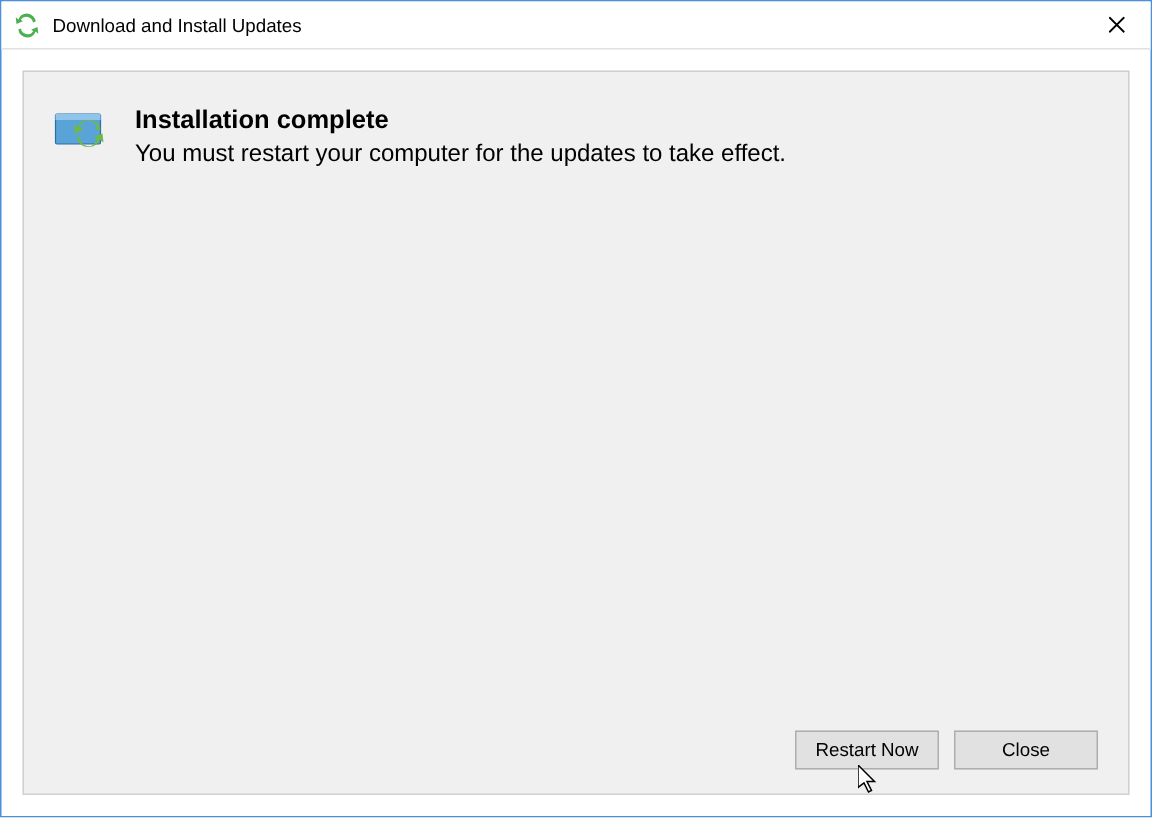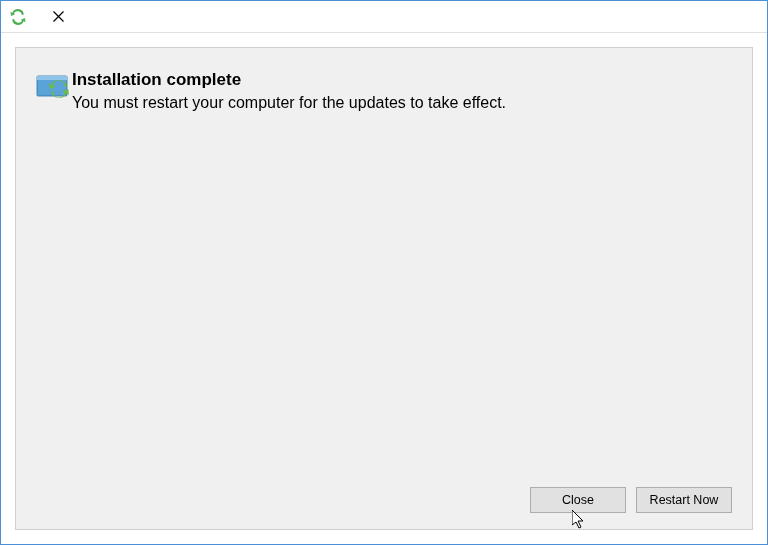--- a/index.html
+++ b/index.html
@@ -64,20 +64,21 @@
       flex: 1;
       border: 1px solid #d0d0d0;
       background: #f0f0f0;
       padding: 22px 20px 16px 20px;
       display: flex;
       flex-direction: column;
     }
     .message-row {
       display: flex;
       align-items: flex-start;
+      gap: 18px;
     }
     .panel-icon {
       width: 36px;
       height: 28px;
       flex-shrink: 0;
       margin-top: 2px;
     }
     .message-text {
       flex: 1;
     }
@@ -123,20 +124,21 @@
 <body>
 
 <div class="window">
   <div class="titlebar">
     <span class="titlebar-icon">
       <svg width="18" height="18" viewBox="0 0 18 18">
         <path d="M 9 1 A 6 6 0 0 0 3.3 5 L 1.5 3.5 L 2 8 L 6.2 6.2 L 4.8 5.2 A 4.5 4.5 0 0 1 13 7 L 14.8 6.4 A 6 6 0 0 0 9 1 Z" fill="#4caf50"></path>
         <path d="M 9 17 A 6 6 0 0 0 14.7 13 L 16.5 14.5 L 16 10 L 11.8 11.8 L 13.2 12.8 A 4.5 4.5 0 0 1 5 11 L 3.2 11.6 A 6 6 0 0 0 9 17 Z" fill="#4caf50"></path>
       </svg>
     </span>
+    <span class="titlebar-title">Download and Install Updates</span>
     <button class="close-btn">
       <svg width="11" height="11" viewBox="0 0 11 11">
         <path d="M0.5 0.5 L10.5 10.5 M10.5 0.5 L0.5 10.5" stroke="#000" stroke-width="1.2" fill="none"></path>
       </svg>
     </button>
   </div>
 
   <div class="content-area">
     <div class="inner-panel">
       <div class="message-row">
@@ -152,22 +154,22 @@
         </div>
         <div class="message-text">
           <div class="heading">Installation complete</div>
           <div class="subtext">You must restart your computer for the updates to take effect.</div>
         </div>
       </div>
 
       <div class="spacer"></div>
 
       <div class="button-row">
+        <button class="dialog-btn">Restart Now</button>
         <button class="dialog-btn">Close</button>
-        <button class="dialog-btn">Restart Now</button>
       </div>
     </div>
   </div>
 </div>
 
 <div class="cursor-overlay">
   <svg width="16" height="20" viewBox="0 0 16 20">
     <path d="M0 0 L0 15 L4 12 L7 18 L9 17 L6 11 L11 11 Z" fill="#fff" stroke="#000" stroke-width="1"></path>
   </svg>
 </div>

